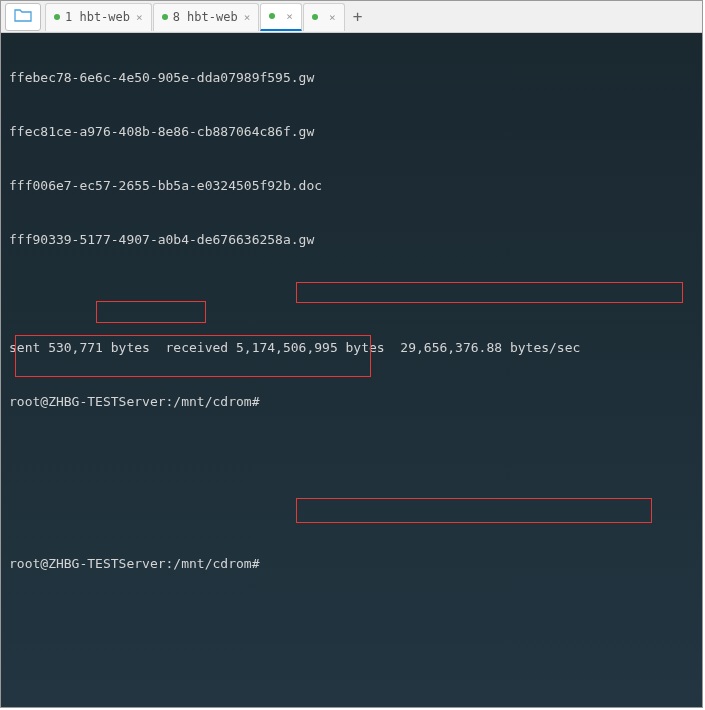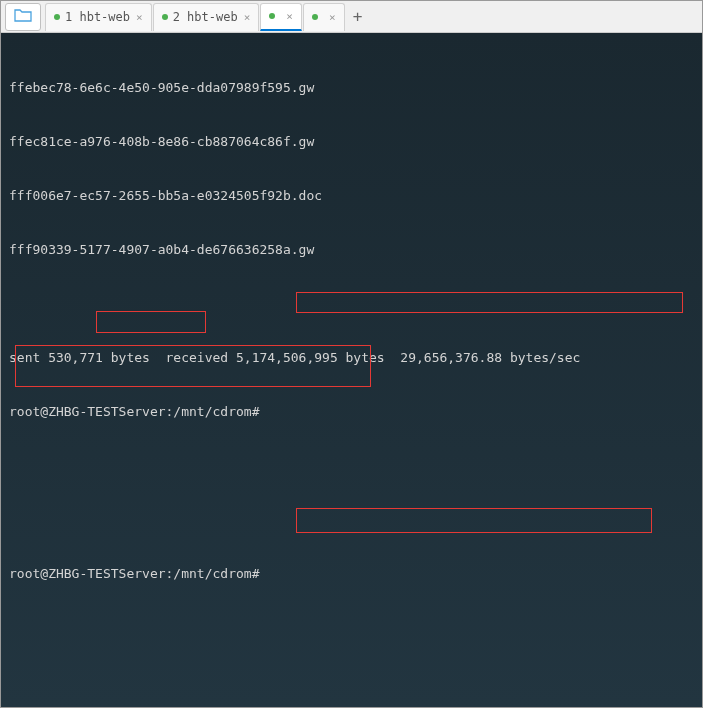--- a/index.html
+++ b/index.html
@@ -77,21 +77,21 @@
       display: flex;
       align-items: center;
       justify-content: center;
       color: #666;
       font-size: 16px;
       cursor: pointer;
     }
     .terminal {
       flex: 1;
       background: linear-gradient(180deg, #1a2830 0%, #223540 100%);
-      padding: 10px 8px;
+      padding: 0 8px;
       overflow: hidden;
       position: relative;
     }
     .terminal-content {
       color: #d4d4d4;
       font-size: 13px;
       line-height: 18px;
       font-family: Consolas, Monaco, monospace;
       white-space: pre-wrap;
       position: relative;
@@ -119,21 +119,21 @@
           </svg>
       </span>
     </div>
     <div class="tab">
       <span class="dot"></span>
       <span>1 hbt-web</span>
       <span class="close">×</span>
     </div>
     <div class="tab">
       <span class="dot"></span>
-      <span>2 hbt-web</span>
+      <span>8 hbt-web</span>
       <span class="close">×</span>
     </div>
     <div class="tab active">
       <span class="dot"></span>
       <span class="close">×</span>
     </div>
     <div class="tab">
       <span class="dot"></span>
       <span class="close">×</span>
     </div>

